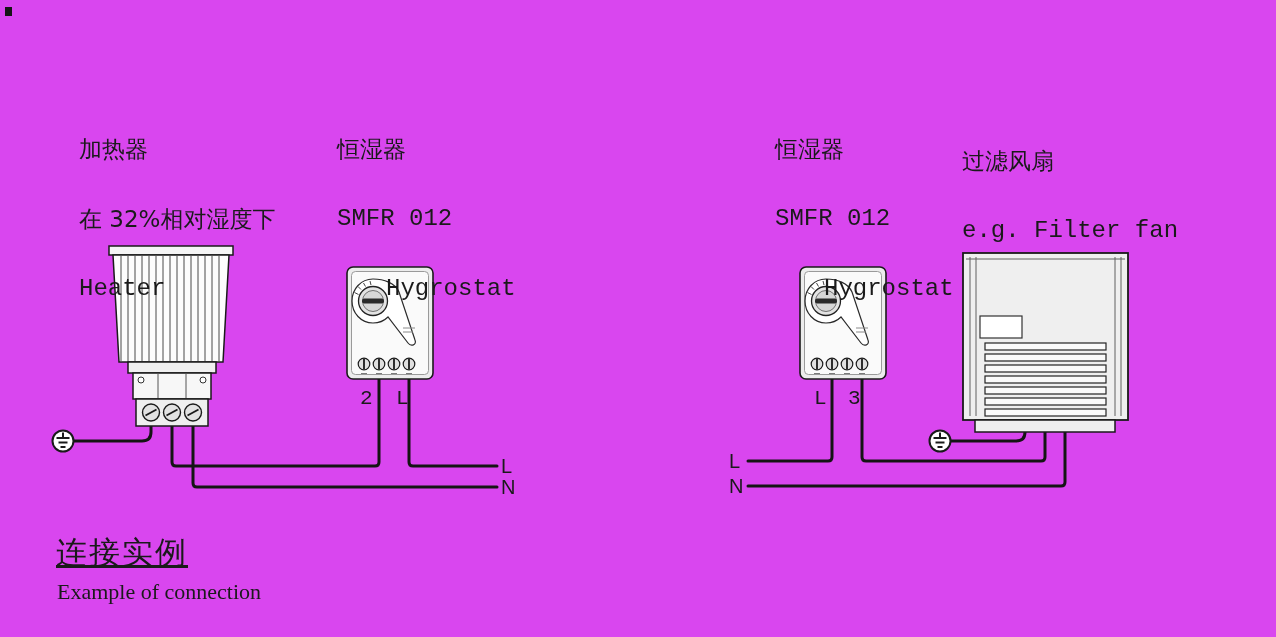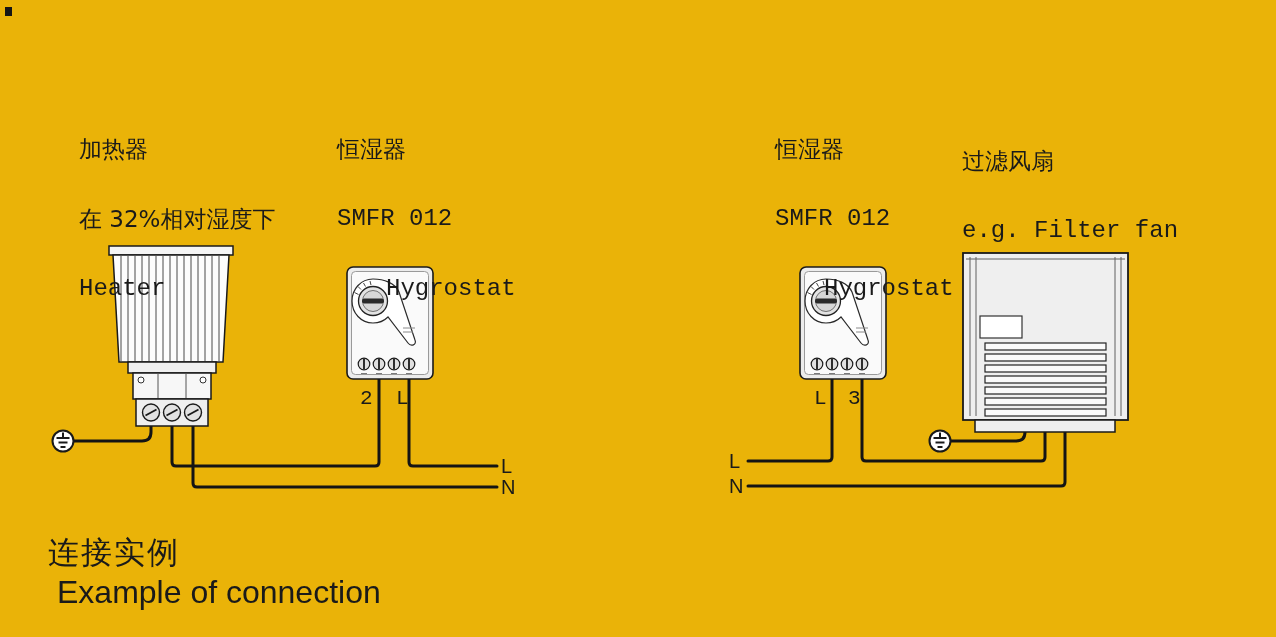--- a/index.html
+++ b/index.html
@@ -1,42 +1,42 @@
 <!DOCTYPE html>
 <html><head>
 <meta charset="utf-8">
 <style>
   * { margin: 0; padding: 0; box-sizing: border-box; }
   html, body { background: #ffffff; }
   body { width: 1276px; height: 637px; }
   .stage {
     position: relative; width: 1276px; height: 637px;
-    background: #eab308; overflow: hidden;
+    background: #d946ef; overflow: hidden;
     color: #1a1a1a; font-family: "Liberation Sans", sans-serif;
   }
   .art { position: absolute; left: 0; top: 0; }
   .lbl { position: absolute; white-space: pre; }
   .zh   { font-family: "DejaVu Sans", sans-serif; font-size: 23px; line-height: 34px; }
   .mono { font-family: "Liberation Mono", monospace; font-size: 24px; line-height: 34px; }
   .indent { padding-left: 8px; margin-left: 41px; }
   .term {
     position: absolute; font-family: "Liberation Mono", monospace;
     font-size: 21px; line-height: 21px;
   }
   .lineLbl {
     position: absolute; font-family: "Liberation Sans", sans-serif;
     font-size: 20px; line-height: 22px;
   }
   .cap-zh {
     position: absolute; font-family: "DejaVu Sans", sans-serif;
     font-size: 31px; line-height: 36px; font-weight: 500; letter-spacing: 2px;
   }
   .cap-en {
-    position: absolute; font-family: Liberation Sans, sans-serif;
-    font-size: 32px; line-height: 30px;
+    position: absolute; font-family: Liberation Serif, serif;
+    font-size: 22px; line-height: 30px;
   }
 </style>
 </head>
 <body>
 
 <div class="stage">
 
   <svg class="art" width="1276" height="637" viewBox="0 0 1276 637">
     <defs>
 
@@ -166,16 +166,16 @@
   <div class="term" style="left:360px; top:388px;">2</div>
   <div class="term" style="left:396px; top:388px;">L</div>
   <div class="term" style="left:814px; top:388px;">L</div>
   <div class="term" style="left:848px; top:388px;">3</div>
 
   <div class="lineLbl" style="left:501px; top:455px;">L</div>
   <div class="lineLbl" style="left:501px; top:476px;">N</div>
   <div class="lineLbl" style="left:729px; top:450px;">L</div>
   <div class="lineLbl" style="left:729px; top:475px;">N</div>
 
-  <div class="cap-zh" style="left:48px; top:534px;">连接实例</div>
+  <div class="cap-zh" style="left:56px; top:534px;text-decoration:underline;">连接实例</div>
   <div class="cap-en" style="left:57px; top:577px;">Example of connection</div>
 
 </div>
 
 </body></html>

